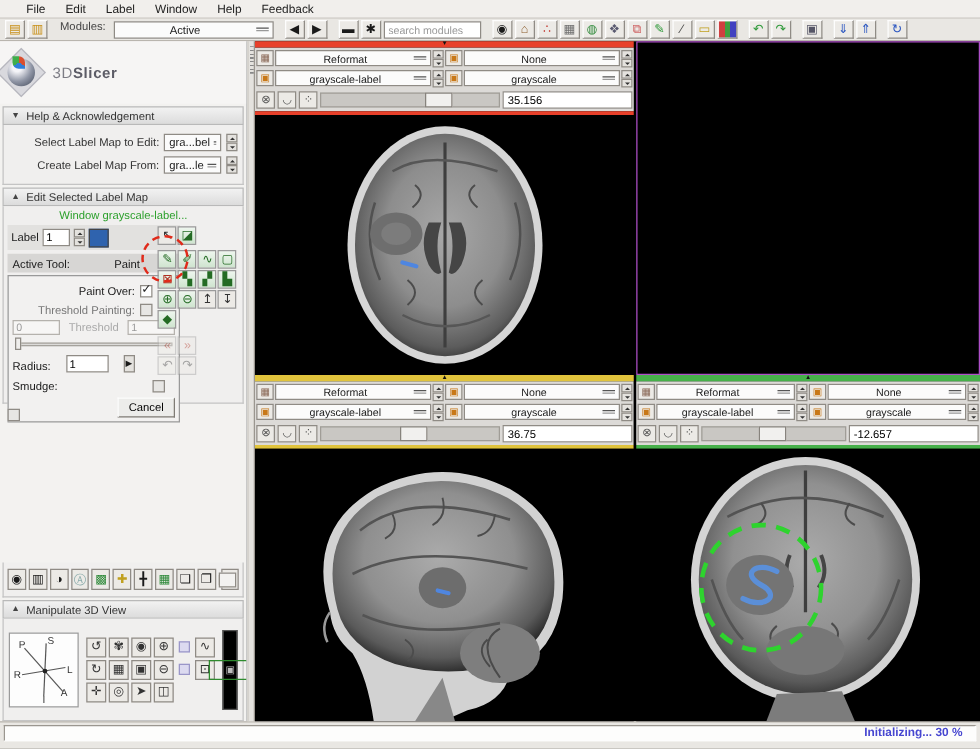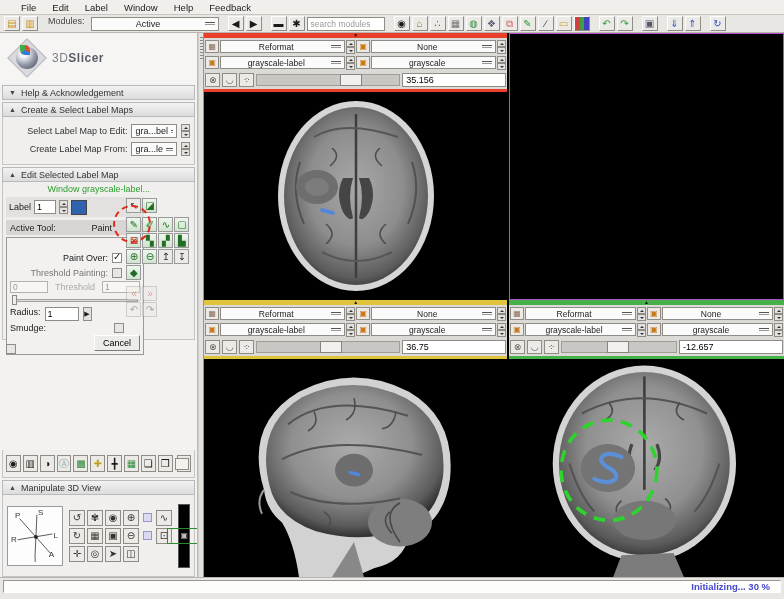--- a/index.html
+++ b/index.html
@@ -28,21 +28,21 @@
   .search-input { width:78px; height:14px; border:1px solid #8f8b85; font-size:8.5px; padding:0 3px; color:#333; background:#fff; }
   .search-input::placeholder { color:#999; }
 
   
   .main { flex:1 1 auto; display:flex; min-height:0; }
   .sidebar { width:207px; background:#f3f2f0; display:flex; flex-direction:column; overflow:hidden; border-right:1px solid #bbb; }
   .splitter { width:6px; background:#e4e2de; border-left:1px solid #cfcdc8; border-right:1px solid #9a968f; position:relative; }
   .splitter .grip { position:absolute; top:4px; left:1px; width:3px; height:22px; background:repeating-linear-gradient(#888 0 1px, transparent 1px 3px); }
 
   
-  .logo-row { height:50px; display:flex; align-items:center; padding-left:10px; gap:8px; background:#f6f5f4; }
+  .logo-row { height:50px; display:flex; align-items:center; gap:8px; background:#f6f5f4; }
   .logo-mark { width:34px; height:34px; position:relative; }
   .logo-dia { position:absolute; inset:3px; background:#d9d9de; transform:rotate(45deg); border:1px solid #b6b6bd; }
   .logo-ball { position:absolute; left:6px; top:6px; width:22px; height:22px; border-radius:50%; background:radial-gradient(circle at 35% 30%, #f4f4f8 18%, #9096a6 55%, #3c4454 100%); overflow:hidden; }
   .logo-wedge { position:absolute; left:10px; top:4px; width:10px; height:10px; background:conic-gradient(#d94f2f 0 33%, #2f7fd9 33% 66%, #3fae4a 66% 100%); border-radius:0 50% 0 50%; }
   .logo-text { font-size:12px; color:#7d7d85; letter-spacing:.5px; }
   .logo-text b { color:#5c5c66; }
 
   
   .phead { height:15px; background:linear-gradient(#f2f2f2,#dcdcdc); border:1px solid #b9b9b9; display:flex; align-items:center; gap:5px; margin:2px 2px 0 2px; padding-left:6px; font-size:9px; color:#333; }
   .phead .tri { font-size:7px; color:#444; }
@@ -59,32 +59,32 @@
   .spin .dn::after { border-top-color:#333; }
 
   
   .edit-body { position:relative; height:158px; padding:2px 3px; }
   .edit-status { text-align:center; color:#2ca02c; font-size:9px; height:13px; }
   .label-row { display:flex; align-items:center; gap:3px; background:#e2e1df; width:138px; height:20px; padding-left:3px; }
   .label-row .lcap { font-size:9px; }
   .tinput { width:22px; height:14px; border:1px solid #8f8b85; font-size:9px; padding:0 2px; background:#fff; }
   .swatch { width:16px; height:15px; border:1px solid #444; }
   .atool-row { display:flex; align-items:center; background:#d7d6d4; width:138px; height:15px; padding:0 4px; margin-top:3px; font-size:9px; justify-content:space-between; }
-  .opt-box { width:138px; height:118px; border:1px solid #999; background:#f2f1f0; margin-top:2px; padding:12px 3px 2px 3px; position:relative; }
+  .opt-box { width:138px; height:118px; border:1px solid #999; background:#f2f1f0; margin-top:2px; padding:4px 3px 2px 3px; position:relative; }
   .opt-row { display:flex; align-items:center; justify-content:flex-end; gap:4px; height:15px; font-size:9px; }
   .cb { width:10px; height:10px; border:1px solid #8f8b85; background:#fff; position:relative; }
   .cb.checked::after { content:"✓"; position:absolute; left:0px; top:-3px; font-size:10px; color:#222; }
   .cb.disabled { background:#e7e6e4; }
   .thr-row { display:flex; align-items:center; gap:3px; margin-top:1px; }
   .thr-row input { width:38px; height:12px; border:1px solid #b5b2ad; font-size:8.5px; color:#9a9a9a; background:#f7f6f5; padding:0 2px; }
   .thr-cap { flex:1; text-align:center; color:#aaa; font-size:9px; }
   .hslider { position:relative; height:10px; margin:2px 2px; }
   .hslider .track { position:absolute; left:0; right:0; top:4px; height:3px; background:#dcdbd9; border:1px solid #a5a29c; }
   .hslider .handle { position:absolute; top:0; width:5px; height:10px; background:#efeeec; border:1px solid #8f8b85; }
-  .radius-row, .smudge-row { display:flex; align-items:flex-start; gap:4px; height:16px; font-size:9px; }
+  .radius-row, .smudge-row { display:flex; align-items:flex-end; gap:12px; height:16px; font-size:9px; }
   .radius-row { margin-top:2px; }
   .smudge-row { justify-content:flex-start; }
   .arrow-btn { width:9px; height:14px; background:#e4e2de; border:1px solid #8f8b85; font-size:7px; display:flex; align-items:center; justify-content:center; }
   .cancel-btn { position:absolute; right:3px; bottom:3px; height:16px; padding:0 8px; font-size:9px; background:#ececea; border:1px solid; border-color:#fdfdfd #7f7b75 #7f7b75 #fdfdfd; }
   .enable-row { display:flex; align-items:center; gap:5px; margin:4px 0 0 6px; font-size:9px; color:#333; }
 
   
   .tool-grid { position:absolute; top:16px; right:2px; width:66px; }
   .tg-row { display:flex; gap:1px; margin-bottom:1px; }
   .tool-tile { width:15px; height:15px; border:1px solid #9a9a9a; background:linear-gradient(#eef6ee,#cfe4cf); display:flex; align-items:center; justify-content:center; font-size:10px; color:#246b24; }
@@ -215,24 +215,20 @@
         <div class="logo-text">
           <span>3D</span><b>Slicer</b>
         </div>
       </div>
 
       <div class="phead">
         <span class="tri">▼</span>
         <span>Help &amp; Acknowledgement</span>
       </div>
 
-      <div class="phead">
-        <span class="tri">▲</span>
-        <span>Create &amp; Select Label Maps</span>
-      </div>
       <div class="pbody create-body">
         <div class="form-row">
           <span class="flabel">Select Label Map to Edit:</span>
           <div class="combo mini-combo">
             <span class="ctext">gra...bel</span>
             <span class="combo-ind"></span>
           </div>
           <span class="spin">
               <i class="up"></i>
               <i class="dn"></i>

